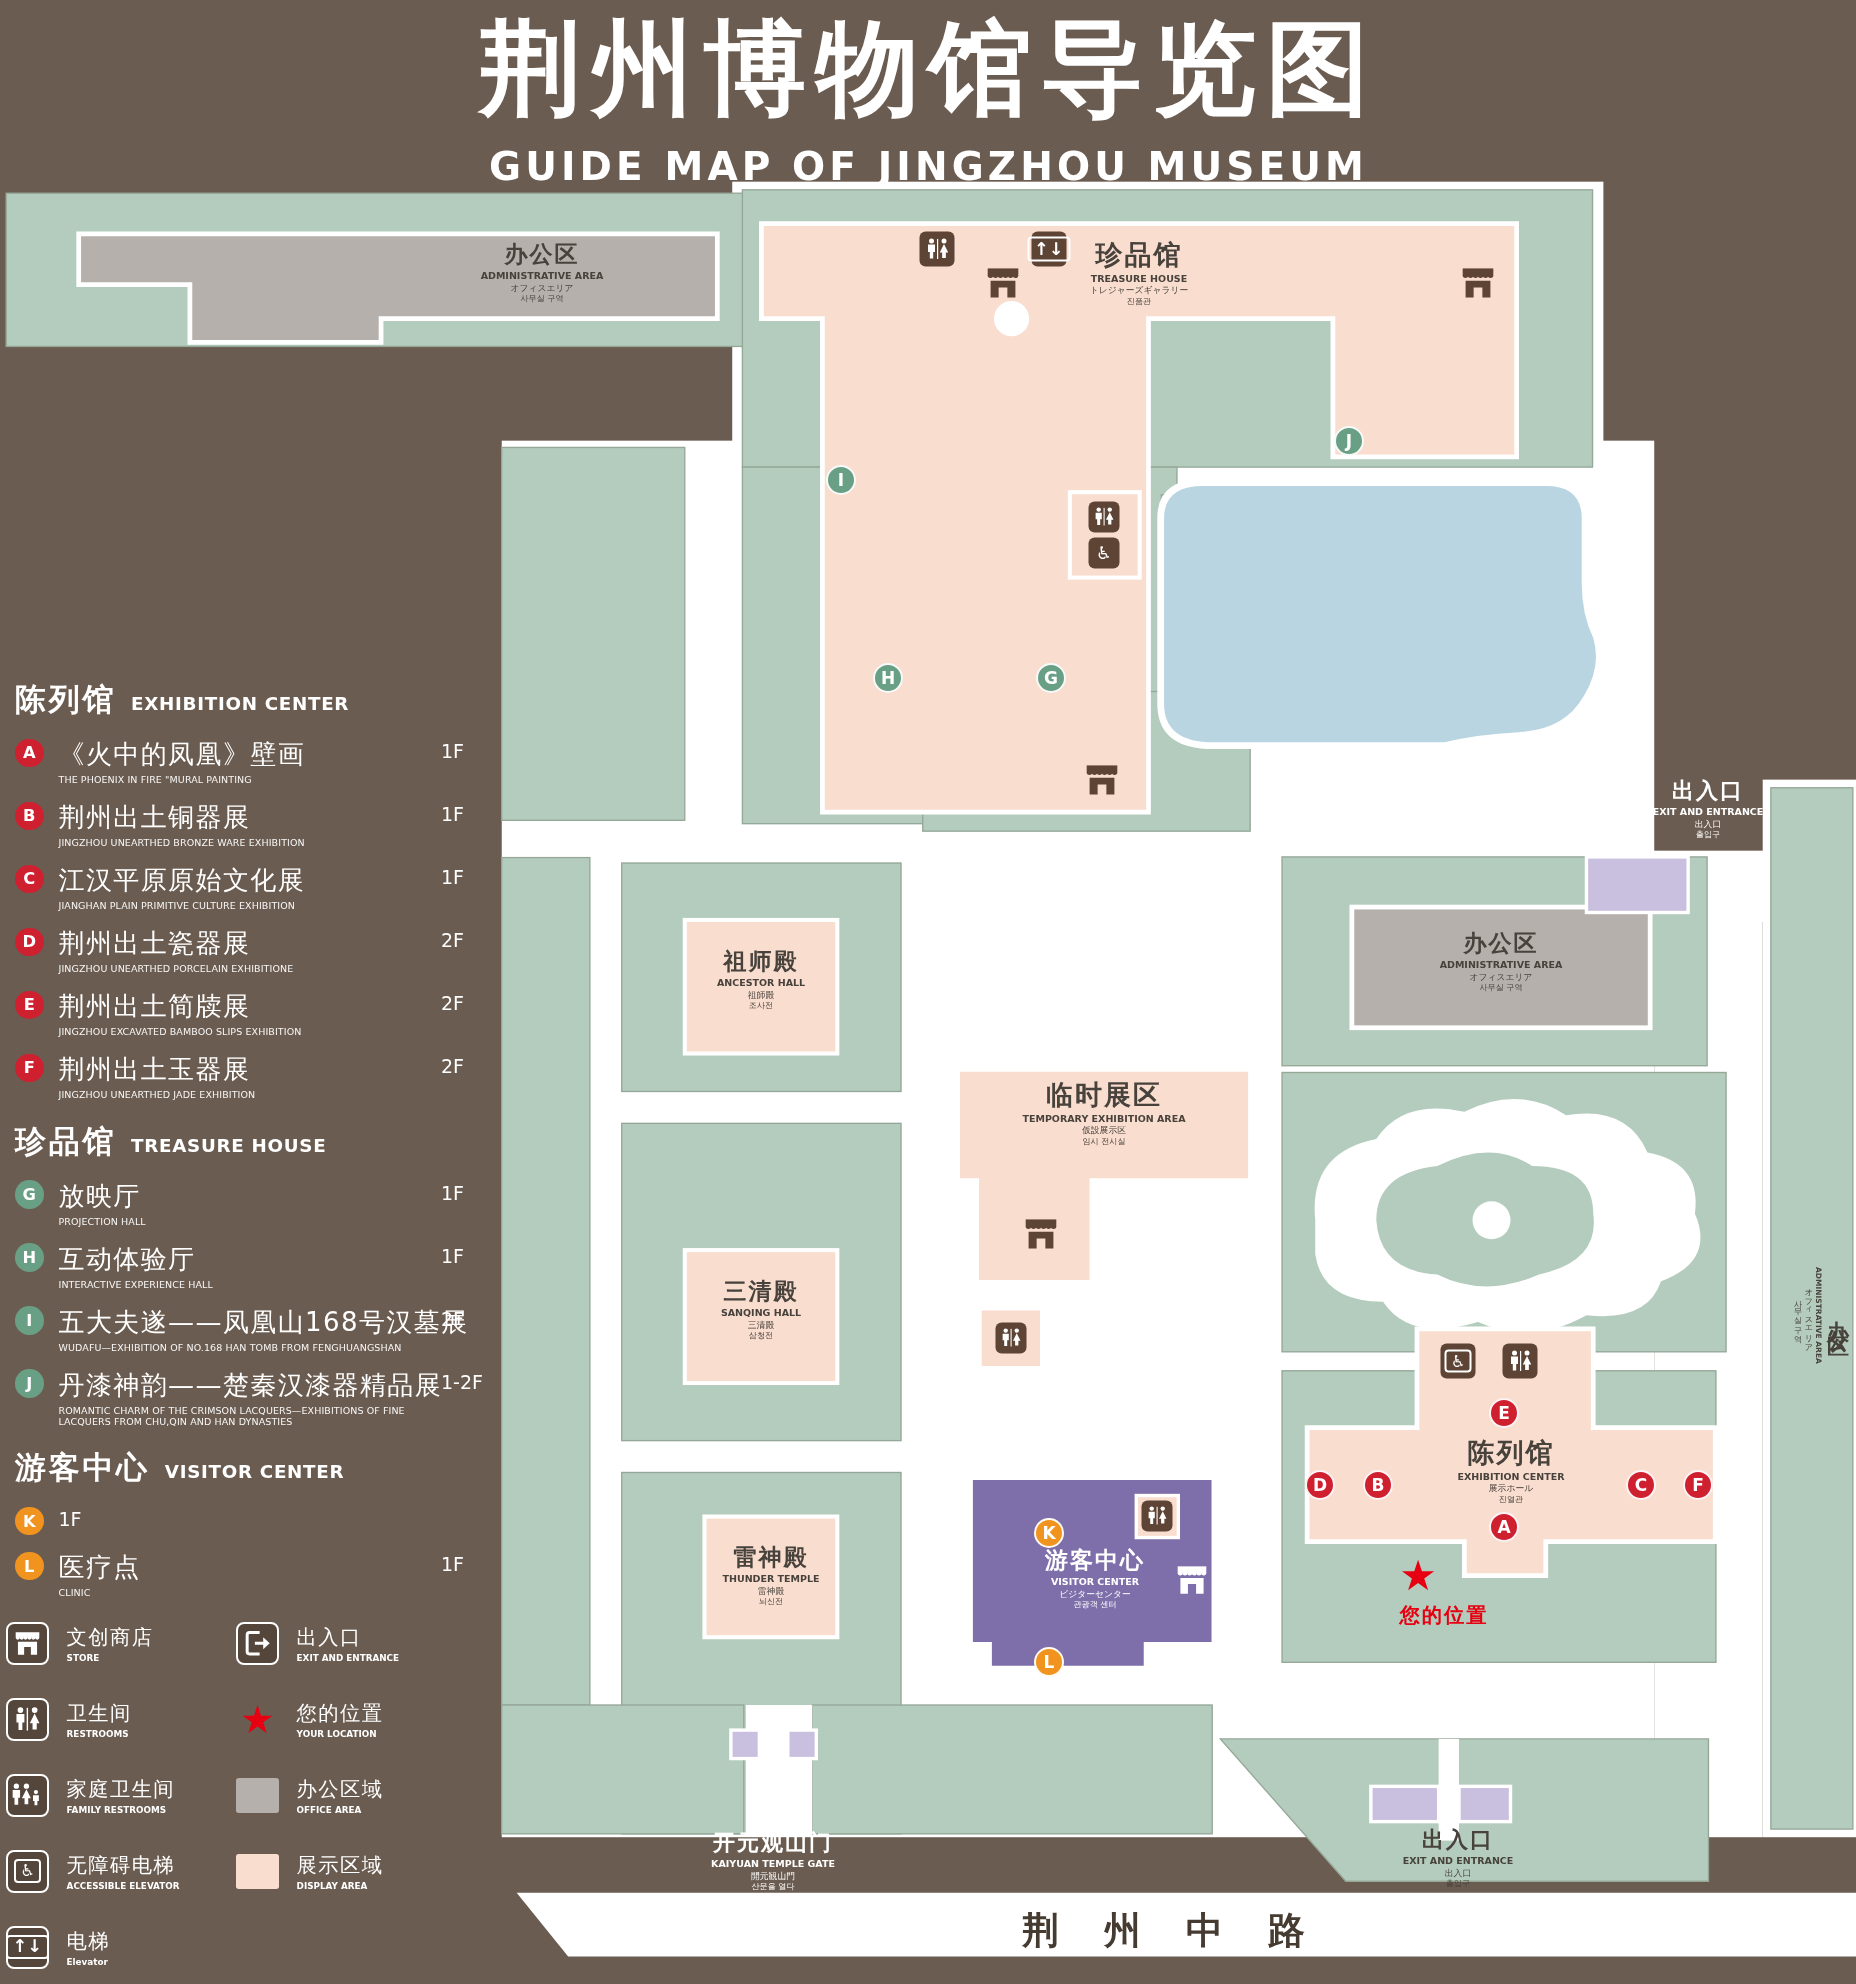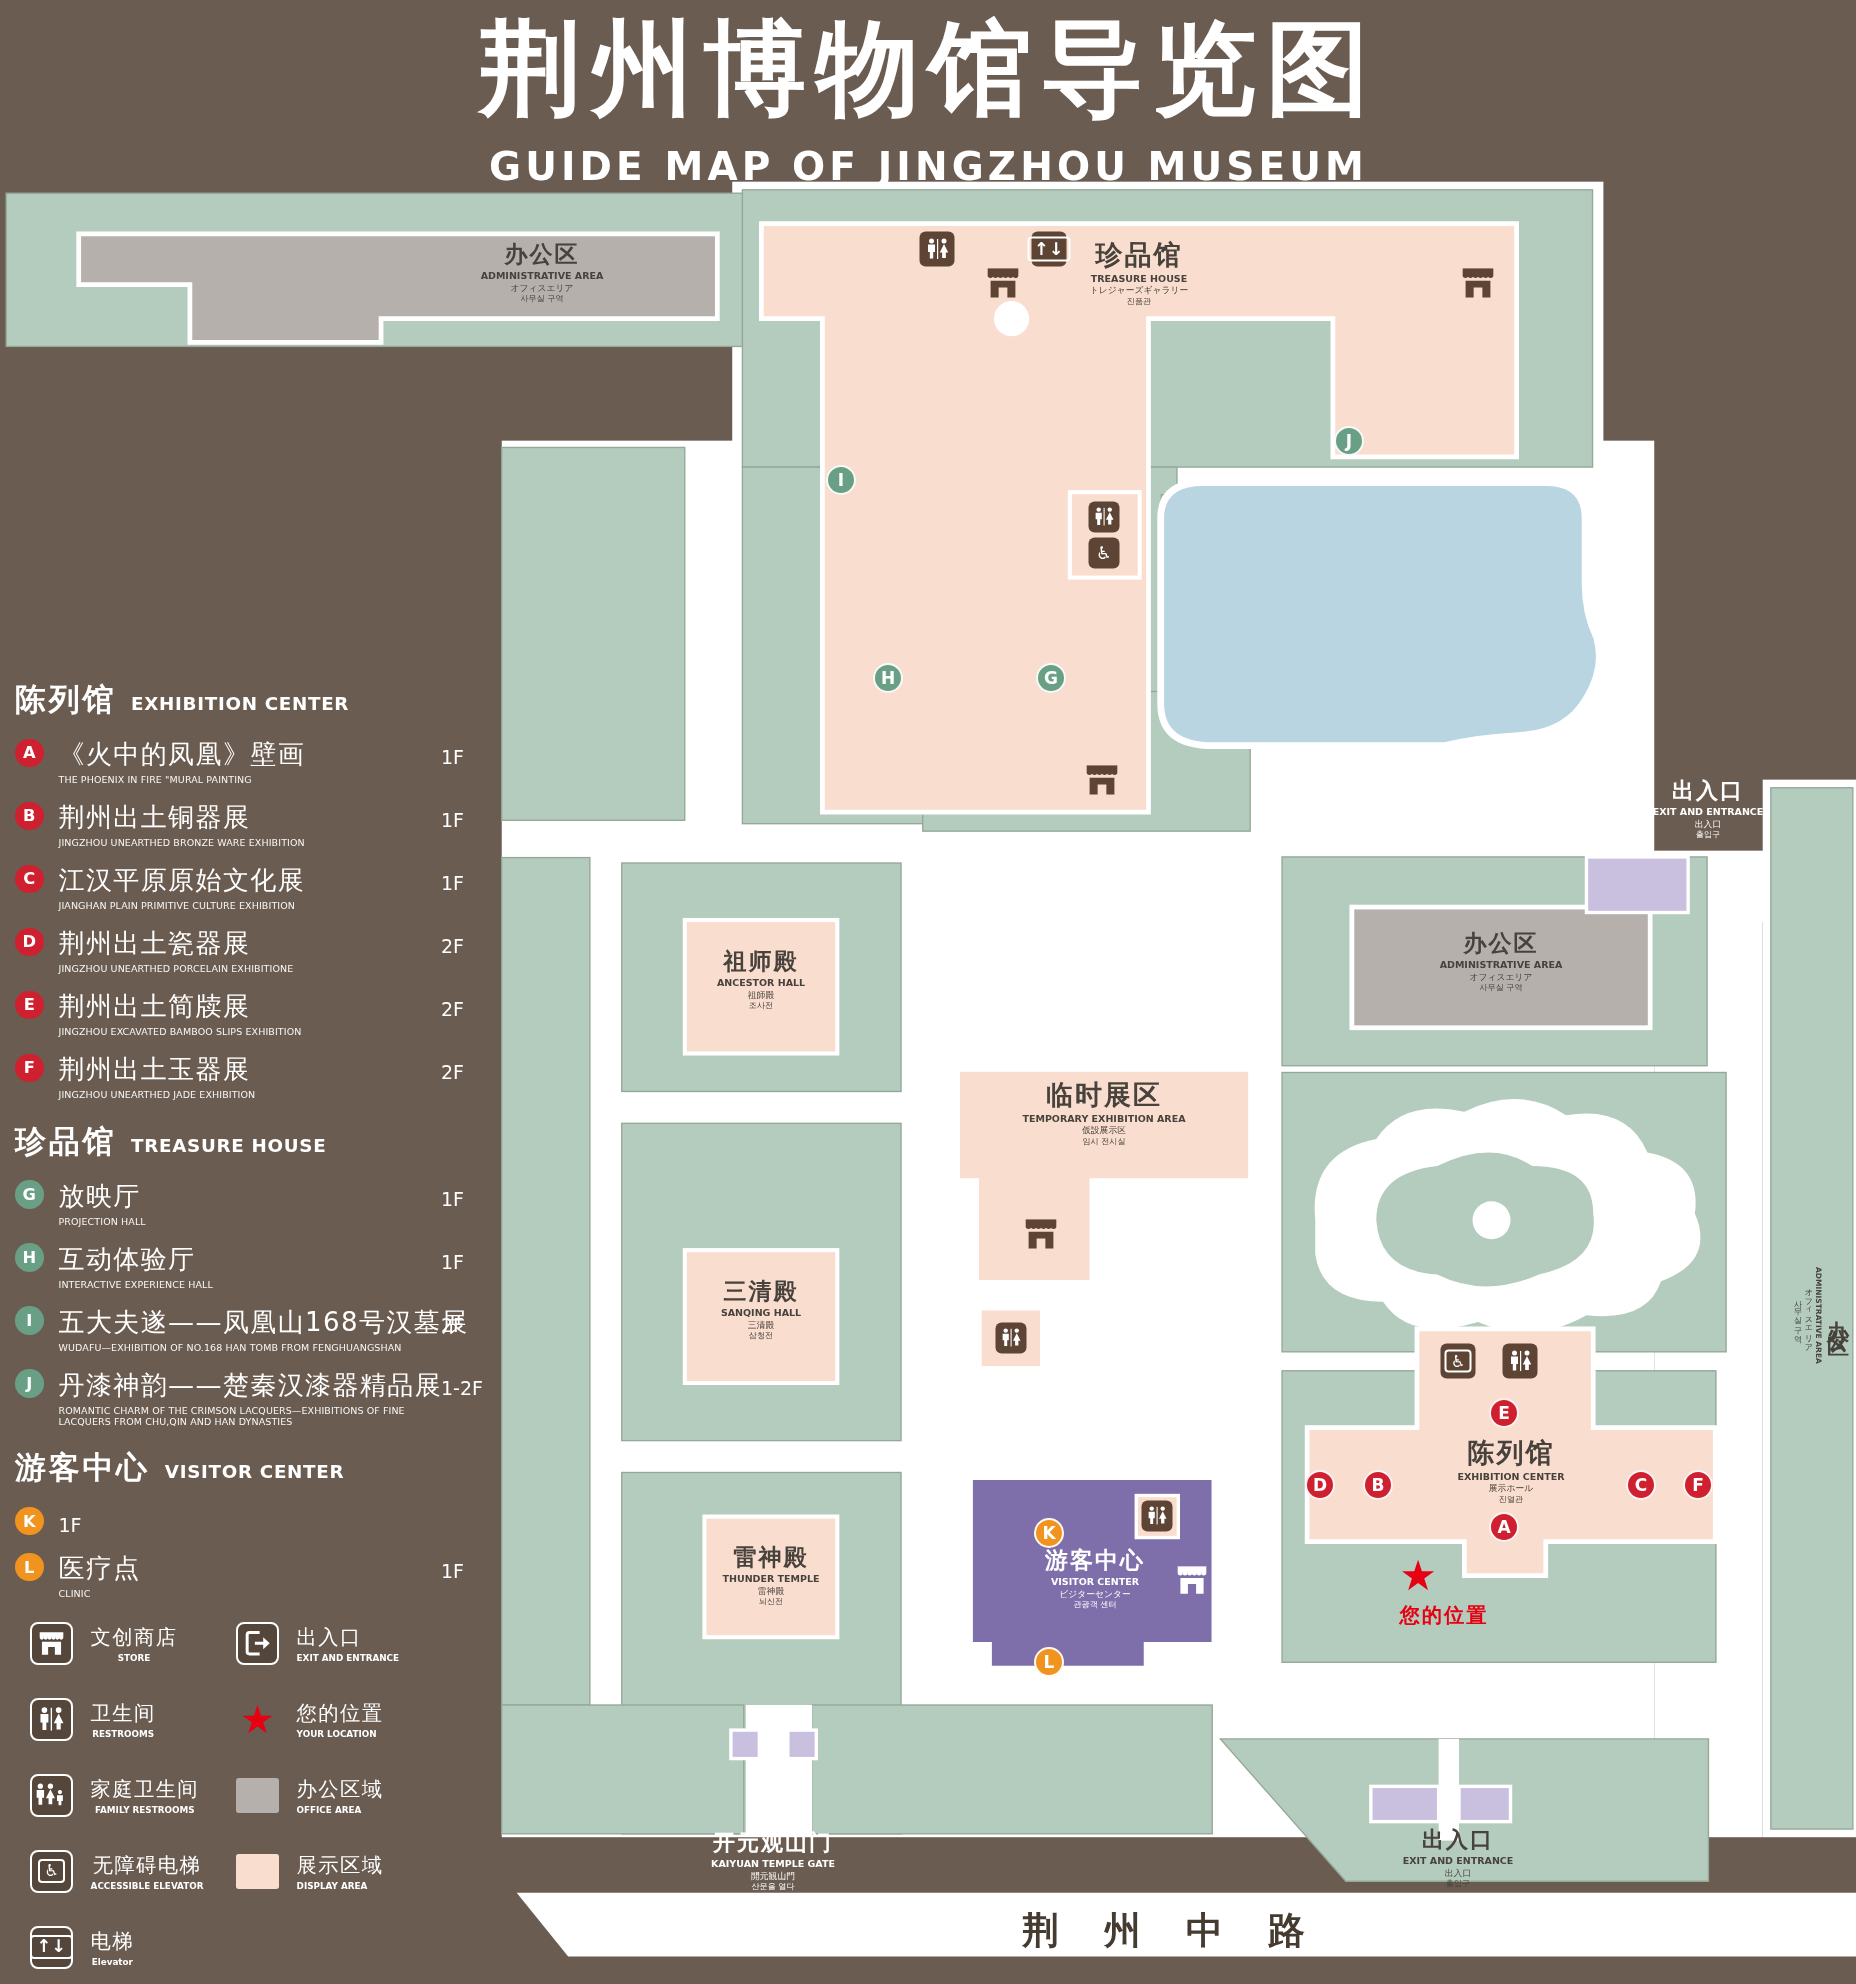--- a/index.html
+++ b/index.html
@@ -58,25 +58,25 @@
   #sidebar{position:absolute;left:15px;top:679px;width:484px;z-index:5;}
   .shead{display:flex;align-items:baseline;gap:15px;margin:20.3px 0 16.3px;}
   .shead .hzh{font-size:31px;font-weight:bold;letter-spacing:2.7px;}
   .shead .hen{font-size:18.3px;font-weight:bold;letter-spacing:0.7px;}
   .srow{display:flex;align-items:flex-start;margin-bottom:15px;}
   .cir{width:28.5px;height:28.5px;border-radius:50%;color:#fff;font-weight:bold;font-size:16.3px;
        display:flex;align-items:center;justify-content:center;margin-right:15px;flex:0 0 auto;margin-top:1.4px;}
   .stext{flex:1;min-width:0;}
   .szh{display:block;font-size:26px;letter-spacing:1.4px;white-space:nowrap;}
   .sen{display:block;font-size:9.5px;opacity:.95;margin-top:2px;letter-spacing:0.1px;}
-  .sfloor{width:58px;flex:0 0 auto;font-size:19px;margin-top:9px;text-align:left;}
+  .sfloor{width:58px;flex:0 0 auto;font-size:19px;margin-top:3px;text-align:left;}
 
   
   .symcol{position:absolute;z-index:5;}
-  #symcol1{left:30px;top:1605px;width:217px;text-align:center;}
+  #symcol1{left:6px;top:1605px;width:217px;}
   #symcol2{left:236px;top:1605px;width:262px;}
   .symrow{display:flex;align-items:center;height:76px;}
   .ltile{width:43px;height:43px;background:#55463c;border:2.7px solid #fff;border-radius:8.1px;
          display:flex;align-items:center;justify-content:center;color:#fff;margin-right:17.6px;
          flex:0 0 auto;font-size:22px;box-sizing:border-box;}
   .ltile.plain{background:none;border:none;font-size:39px;color:#e60012;line-height:1;}
   .ltile.swoffice{background:#b5b0ac;border:none;border-radius:2.7px;height:35px;}
   .ltile.swdisplay{background:#f9ddcf;border:none;border-radius:2.7px;height:35px;}
   .symtext .sym-zh{display:block;font-size:20.3px;letter-spacing:1.4px;}
   .symtext .sym-en{display:block;font-size:8.8px;font-weight:bold;margin-top:1.4px;}

